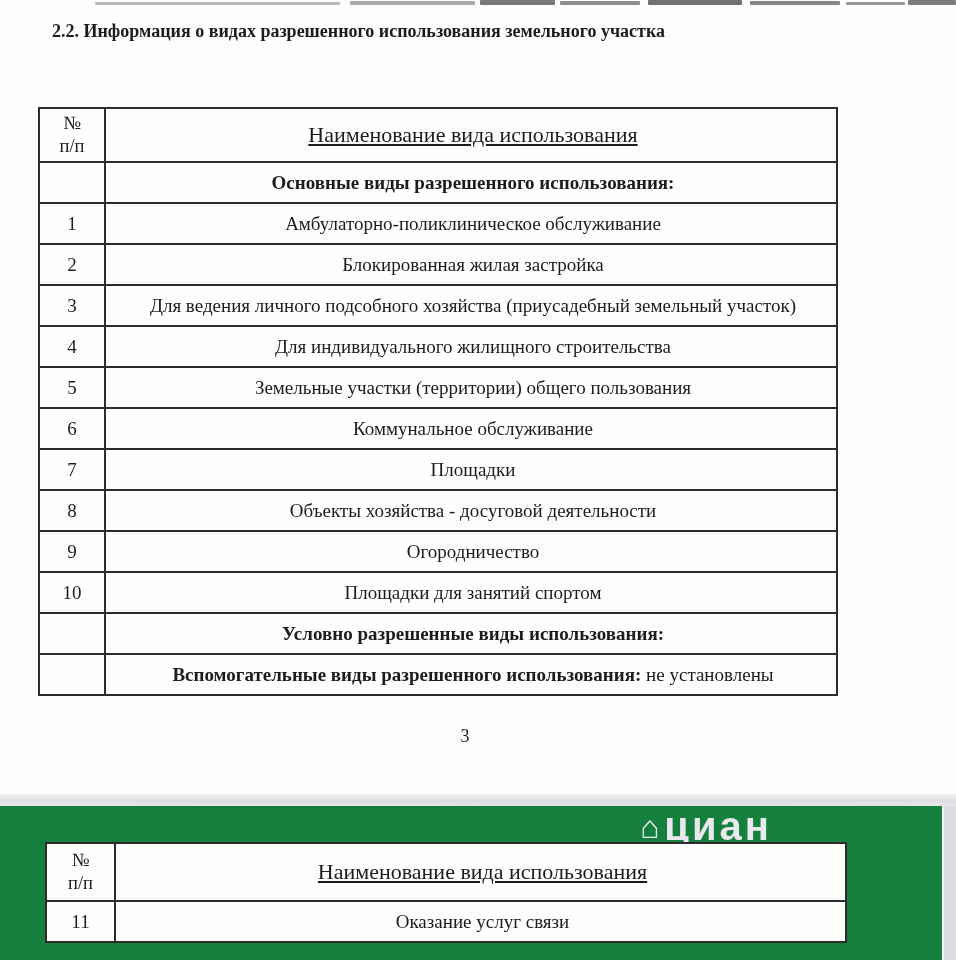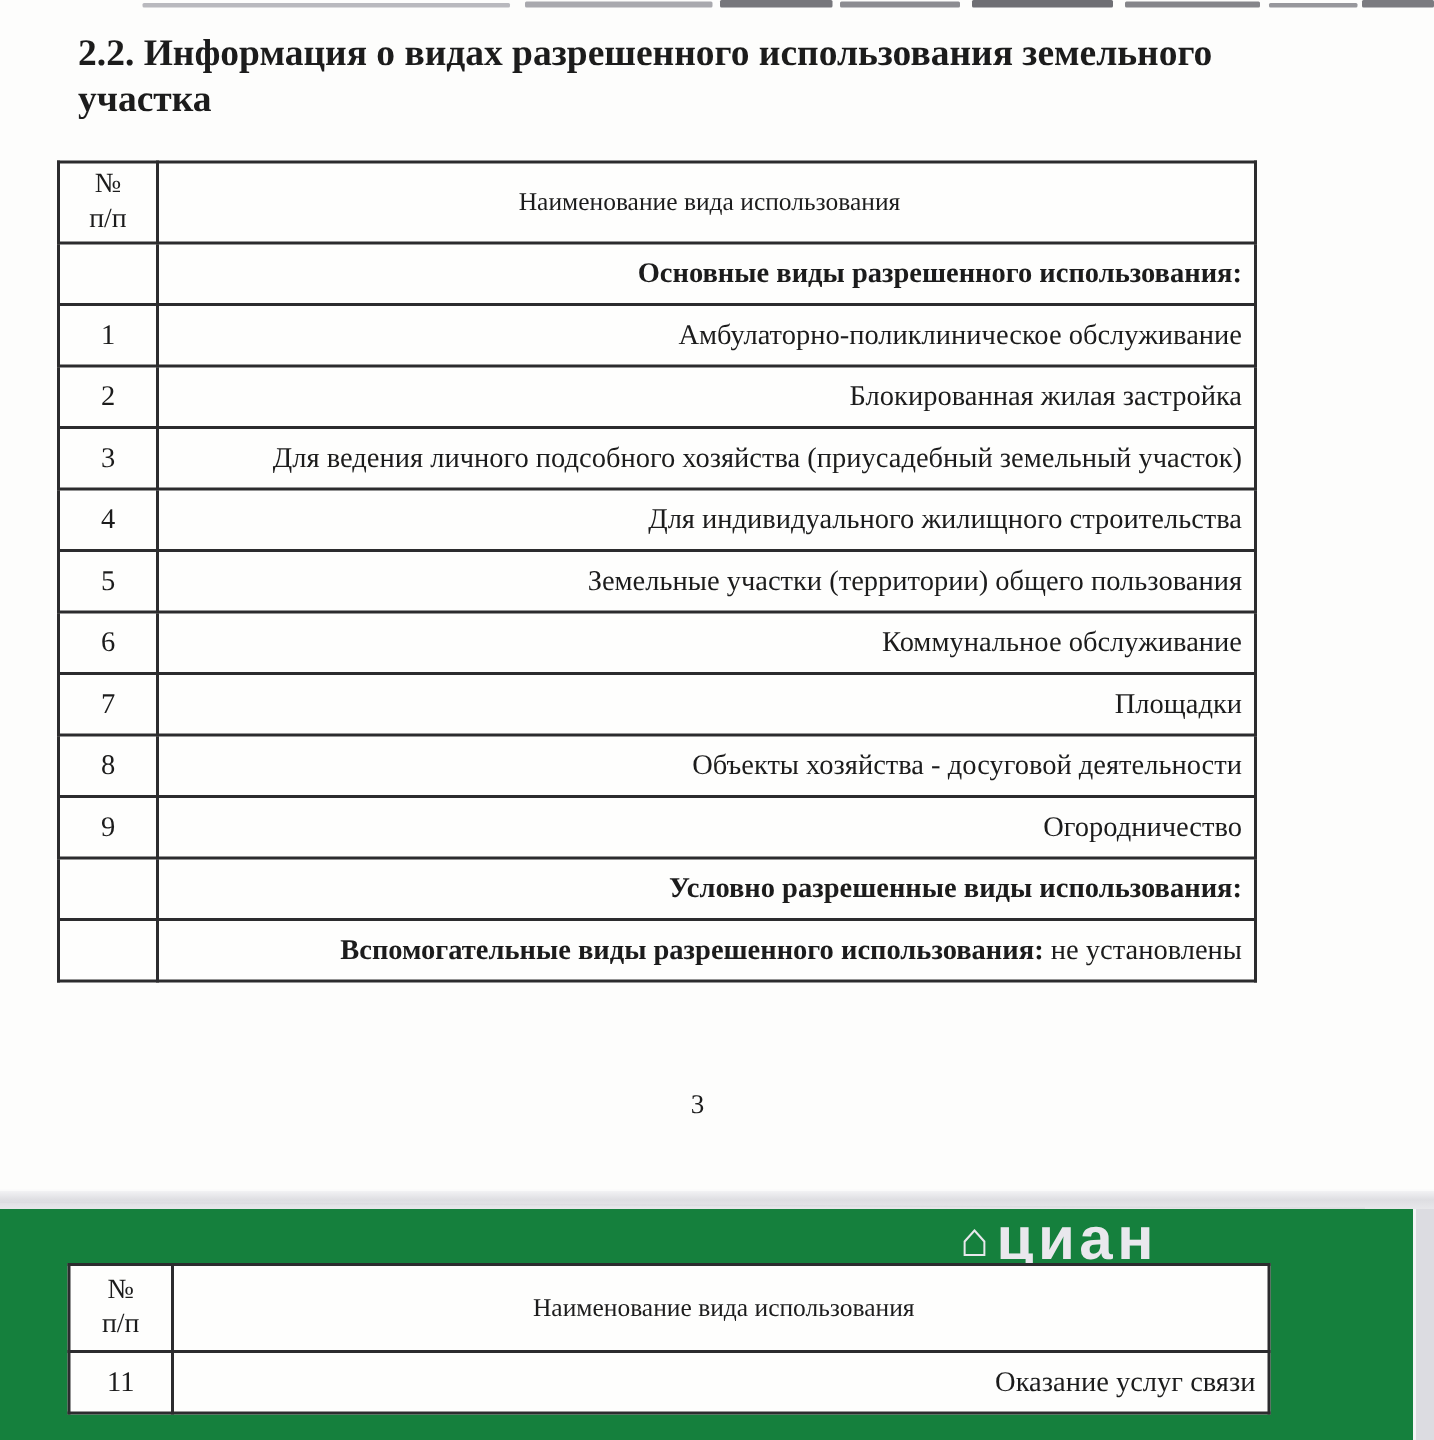--- a/index.html
+++ b/index.html
@@ -27,43 +27,43 @@
   .seg4{left:560px;top:1px;width:80px;height:4px;background:#8c8c91;}
   .seg5{left:648px;top:0;width:94px;height:5px;background:#6f6f74;}
   .seg6{left:750px;top:1px;width:90px;height:4px;background:#85858a;}
   .seg7{left:846px;top:2px;width:59px;height:3px;background:#97979c;}
   .seg8{left:908px;top:0;width:48px;height:5px;background:#7b7b80;}
 
   
   .page1{position:absolute;left:0;top:6px;width:956px;height:787px;}
   .doc-title{
     position:absolute;left:52px;top:14px;width:780px;
-    font-size:25px;font-weight:bold;margin:0;line-height:1.25;
+    font-size:18px;font-weight:bold;margin:0;line-height:1.25;
   }
   .intro{
     position:absolute;left:52px;top:52px;width:790px;margin:0;
     font-size:19.5px;font-weight:bold;font-style:italic;line-height:23px;
   }
   table{
     border-collapse:collapse;table-layout:fixed;
     background:#fefefd;
   }
   .t1{position:absolute;left:38px;top:101px;width:800px;}
   .t2{position:absolute;left:45px;top:36px;width:802px;}
   th,td{
     border:2px solid var(--border);
     font-weight:normal;
     vertical-align:middle;
     overflow:hidden;
   }
   .t1 .col-num{width:64px;}
   .t2 .col-num{width:67px;}
   .col-num{text-align:center;font-size:19px;padding:0;}
-  .col-name{padding:0 8px 0 12px;font-size:19px;text-align:right;}
-  thead .col-name{text-align:center;font-size:17px;}
+  .col-name{padding:0 8px 0 12px;font-size:19px;text-align:center;}
+  thead .col-name{text-align:center;font-size:22px;text-decoration:underline;}
   thead .col-num div{line-height:23px;font-size:18.5px;}
   .t1 thead tr{height:54px;}
   .t1 tbody tr{height:41px;}
   .t2 thead tr{height:58px;}
   .t2 tbody tr{height:41px;}
   .b{font-weight:bold;}
 
   .pagenum{
     position:absolute;left:445px;top:720px;width:40px;
     text-align:center;font-size:18px;
@@ -167,20 +167,24 @@
           </tr>
           <tr>
             <td class="col-num">8</td>
             <td class="col-name"><span>Объекты хозяйства - досуговой деятельности</span></td>
           </tr>
           <tr>
             <td class="col-num">9</td>
             <td class="col-name"><span>Огородничество</span></td>
           </tr>
           <tr>
+            <td class="col-num">10</td>
+            <td class="col-name"><span>Площадки для занятий спортом</span></td>
+          </tr>
+          <tr>
             <td class="col-num"></td>
             <td class="col-name"><span class="b">Условно разрешенные виды использования:</span></td>
           </tr>
           <tr>
             <td class="col-num"></td>
             <td class="col-name"><span class="b">Вспомогательные виды разрешенного использования:</span><span> не установлены</span></td>
           </tr>
         </tbody>
     </table>
 

